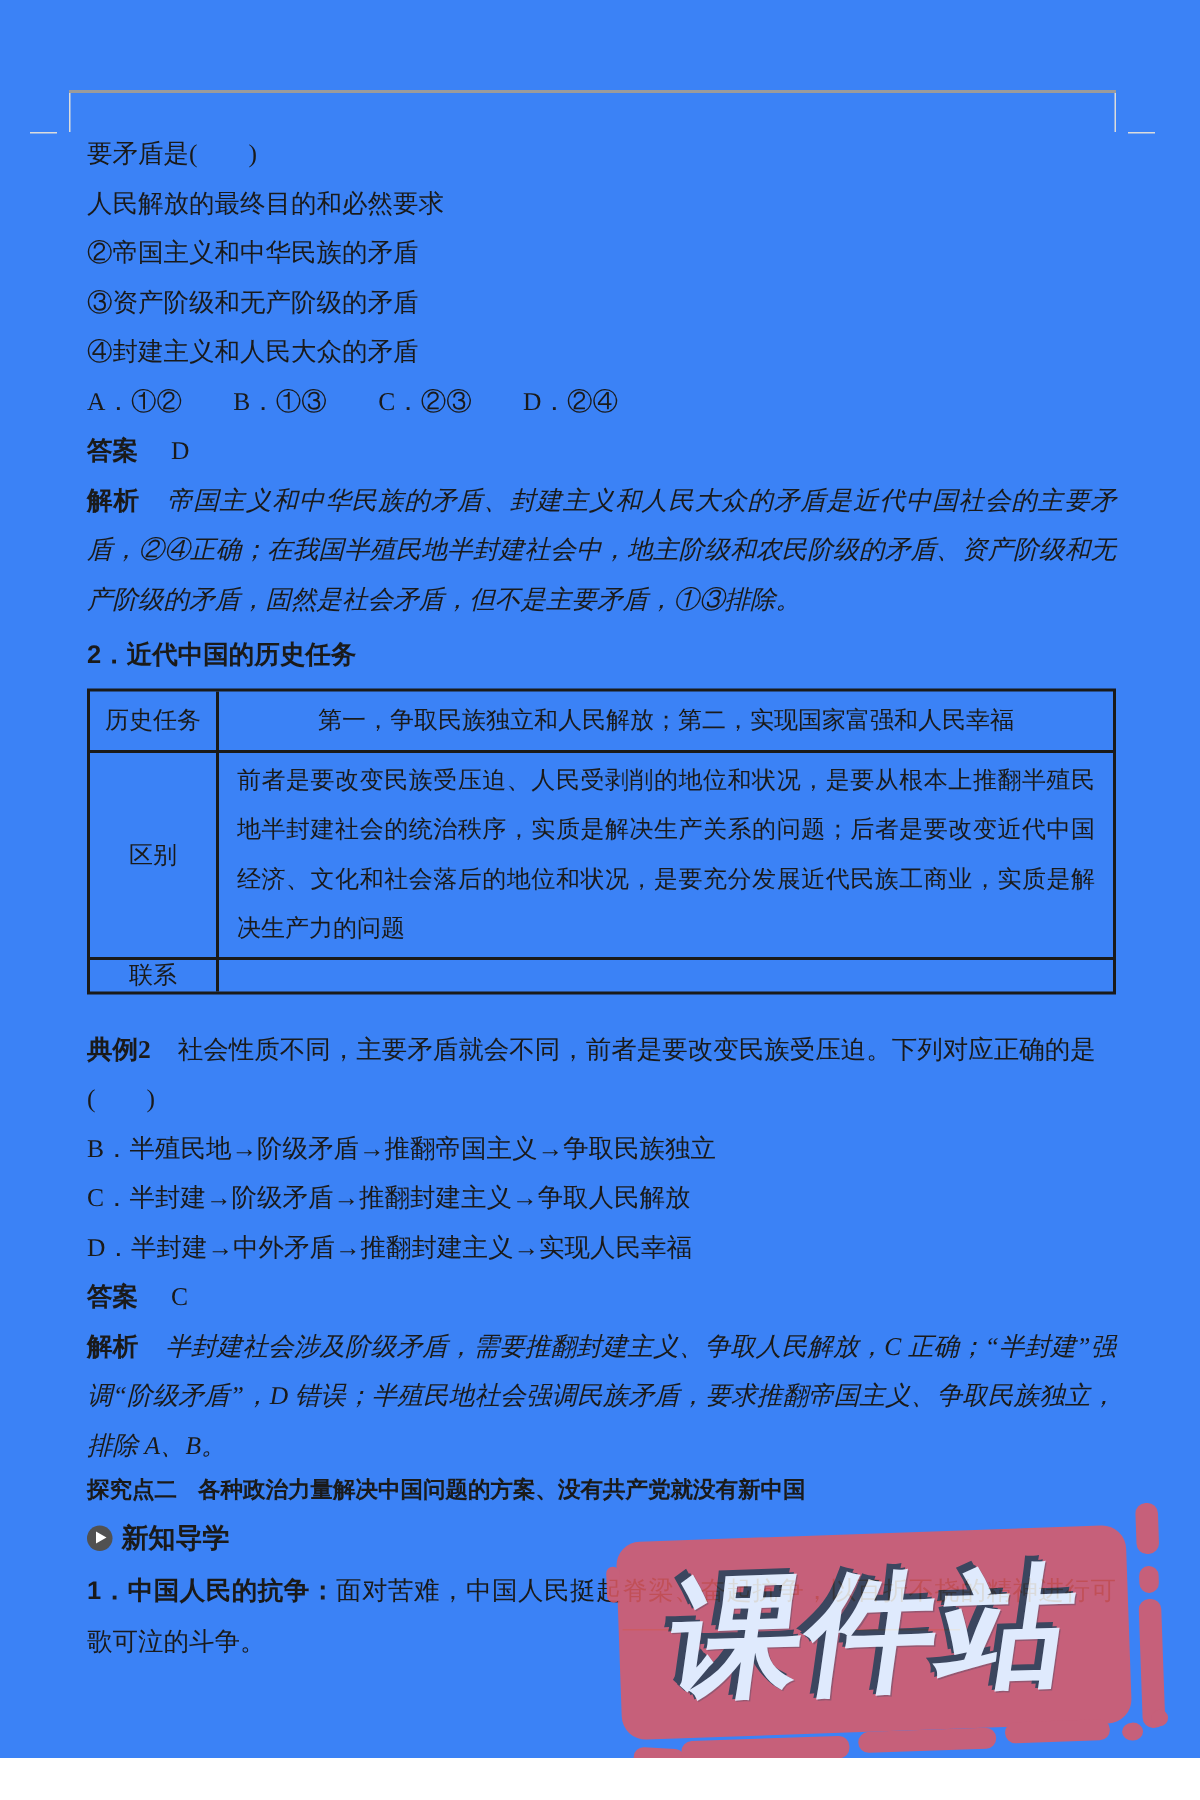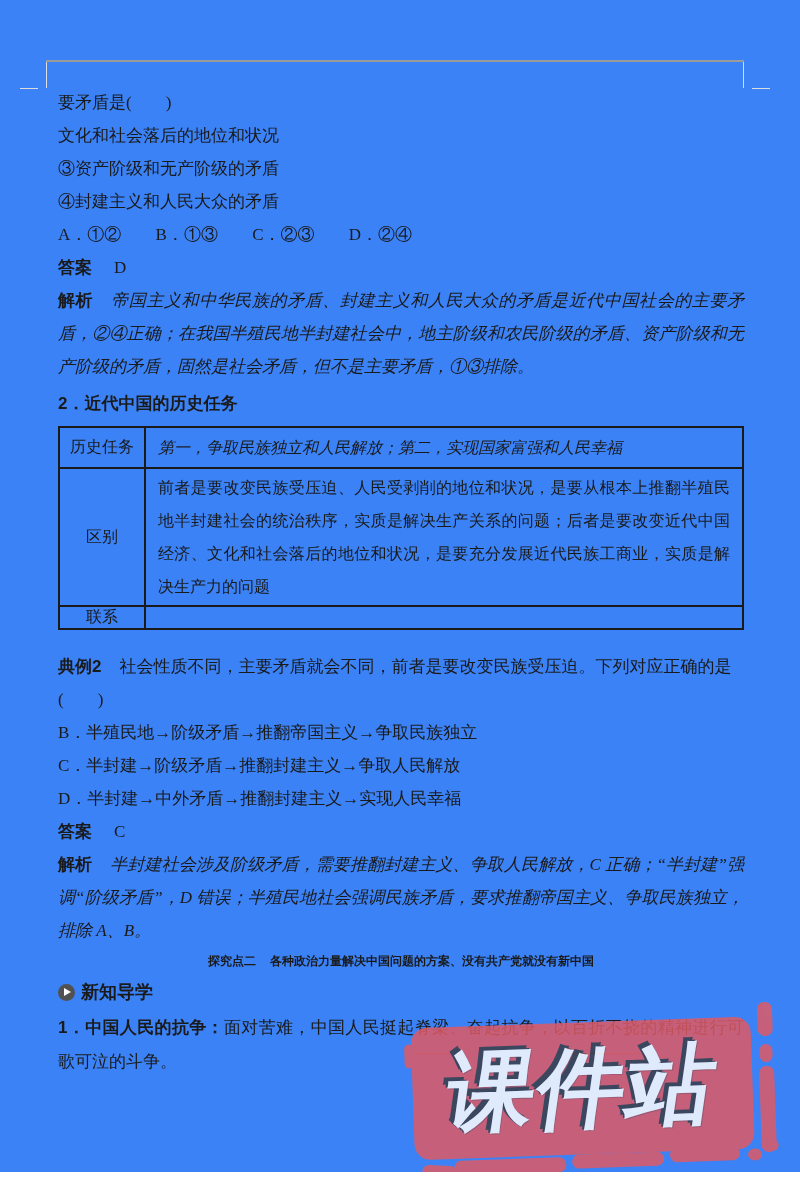--- a/index.html
+++ b/index.html
@@ -11,36 +11,36 @@
   .stub.l{left:46px}.stub.r{left:743px}
   .tick{position:absolute;height:1px;width:18px;top:88px;background:#dcdcdc;}
   .tick.l{left:20px}.tick.r{left:752px}
 
   .content{position:absolute;left:58px;top:86px;width:686px;}
   p{margin:0;}
   .serif{font-family:"Liberation Serif",serif;}
   .line{font-size:17px;line-height:33px;}
   .kai{font-family:"Liberation Serif",serif;font-style:italic;}
   .bold{font-weight:bold;}
-  .lbl{font-family:Liberation Sans, sans-serif;font-weight:bold;font-style:normal;margin-right:18px;margin-top:16px;}
+  .lbl{font-family:Liberation Serif, serif;font-weight:bold;font-style:normal;margin-right:18px;margin-top:16px;}
   .ansrow .val{font-family:"Liberation Serif",serif;margin-left:4px;}
   .just{text-align:justify;}
   .choice{margin-right:30px;}
 
   
   .tbl{border:2px solid #1a1a1a;margin-top:6px;width:682px;font-size:16px;}
   .trow{display:flex;}
   .trow + .trow{border-top:2px solid #1a1a1a;}
   .tleft{width:84px;min-width:84px;border-right:2px solid #1a1a1a;display:flex;
          align-items:center;justify-content:center;font-size:16px;}
   .tright{flex:1;padding:2px 12px;line-height:33px;}
-  .tcenter{line-height:35px;font-style:italic;}
+  .tcenter{text-align:center;line-height:35px;}
 
   .heading2{font-size:17px;font-weight:bold;line-height:33px;margin-top:4px;}
-  .explore{font-size:12px;font-weight:bold;line-height:28px;text-align:center;}
+  .explore{font-size:15px;font-weight:bold;line-height:28px;text-align:left;}
   .explore .gap{margin-right:14px;}
 
   .guide{display:flex;align-items:center;margin-top:4px;height:26px;}
   .play-icon{width:17px;height:17px;border-radius:50%;background:#515151;position:relative;margin-right:6px;}
   .play-icon::after{content:"";position:absolute;left:6px;top:4px;border-left:7px solid #fff;
          border-top:4.5px solid transparent;border-bottom:4.5px solid transparent;}
   .guide-title{font-size:18px;font-weight:bold;}
 
   .point{font-size:17px;line-height:34px;margin-top:6px;text-align:justify;}
   .u{border-bottom:1px solid #666;padding-bottom:16px;}
@@ -73,21 +73,22 @@
 
   <div class="top-rule"></div>
   <div class="stub l"></div>
   <div class="stub r"></div>
   <div class="tick l"></div>
   <div class="tick r"></div>
 
   <div class="content">
 
     <p class="line serif">要矛盾是(　　)</p>
-    <p class="line serif">文化和社会落后的地位和状况</p>
+    <p class="line serif">人民解放的最终目的和必然要求</p>
+    <p class="line serif">②帝国主义和中华民族的矛盾</p>
     <p class="line serif">③资产阶级和无产阶级的矛盾</p>
     <p class="line serif">④封建主义和人民大众的矛盾</p>
 
     <p class="line serif">
       <span class="choice"><span>A．</span><span>①②</span></span>
       <span class="choice"><span>B．</span><span>①③</span></span>
       <span class="choice"><span>C．</span><span>②③</span></span>
       <span class="choice"><span>D．</span><span>②④</span></span>
     </p>
 

